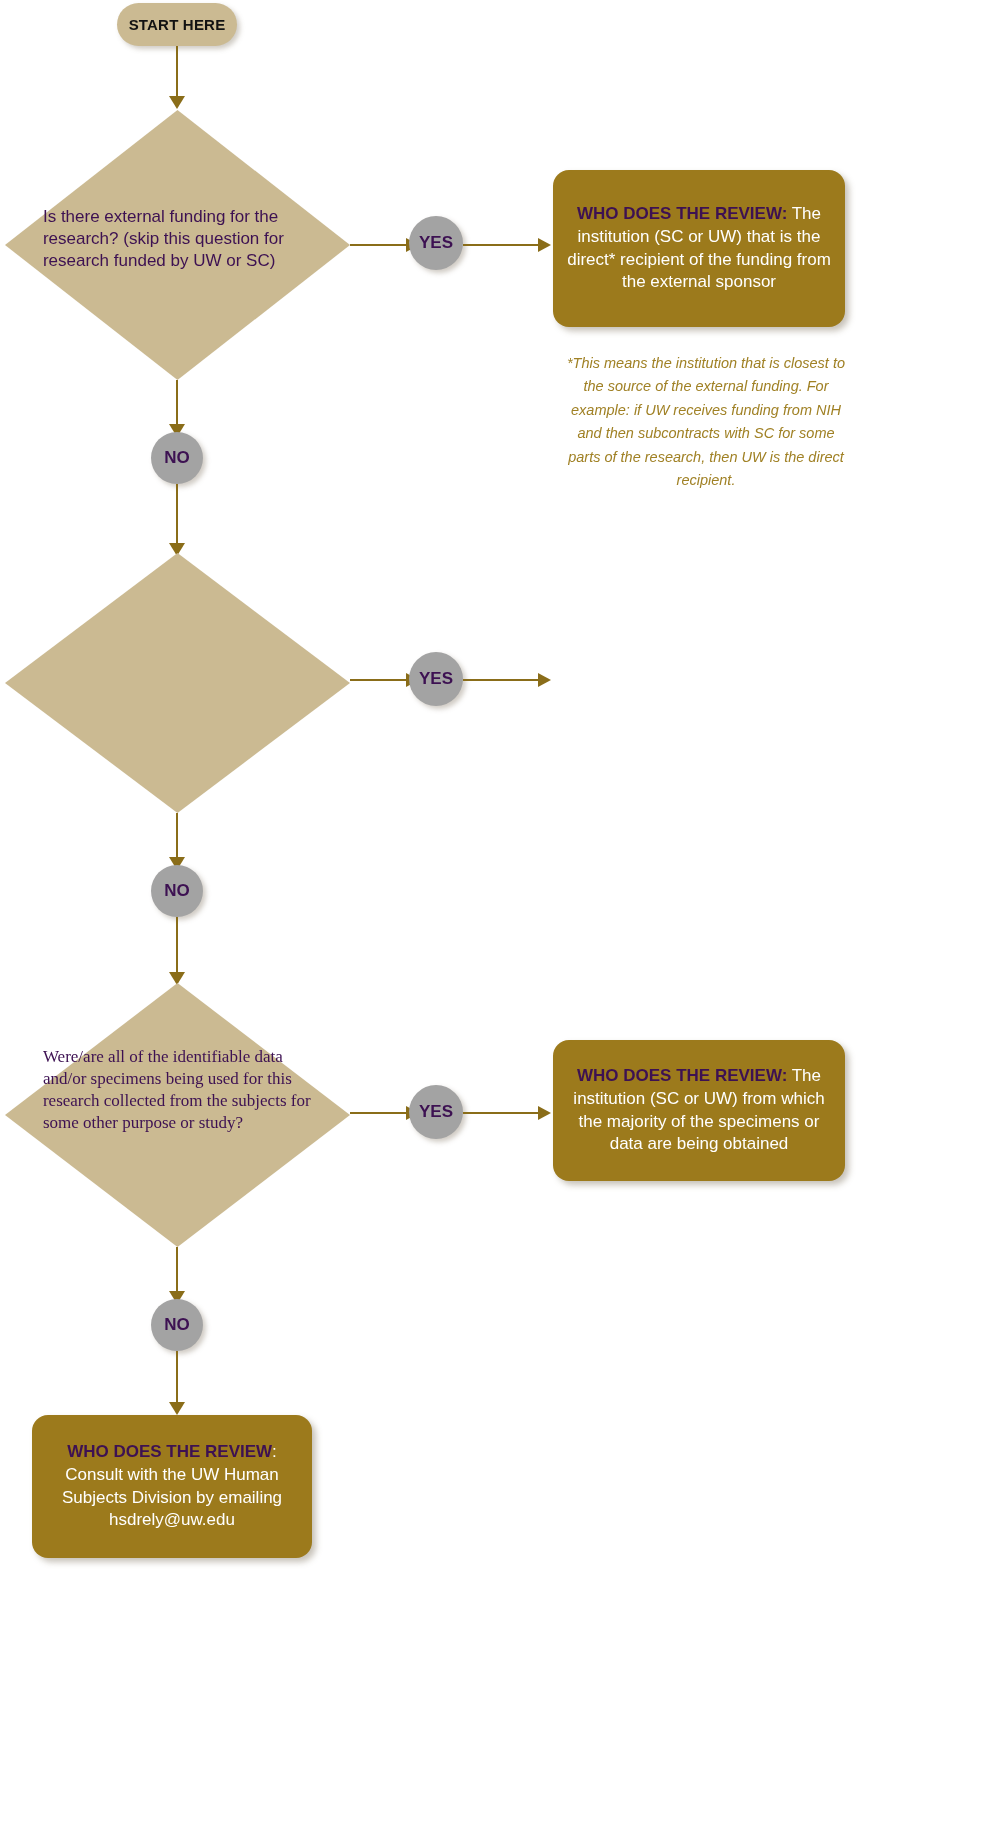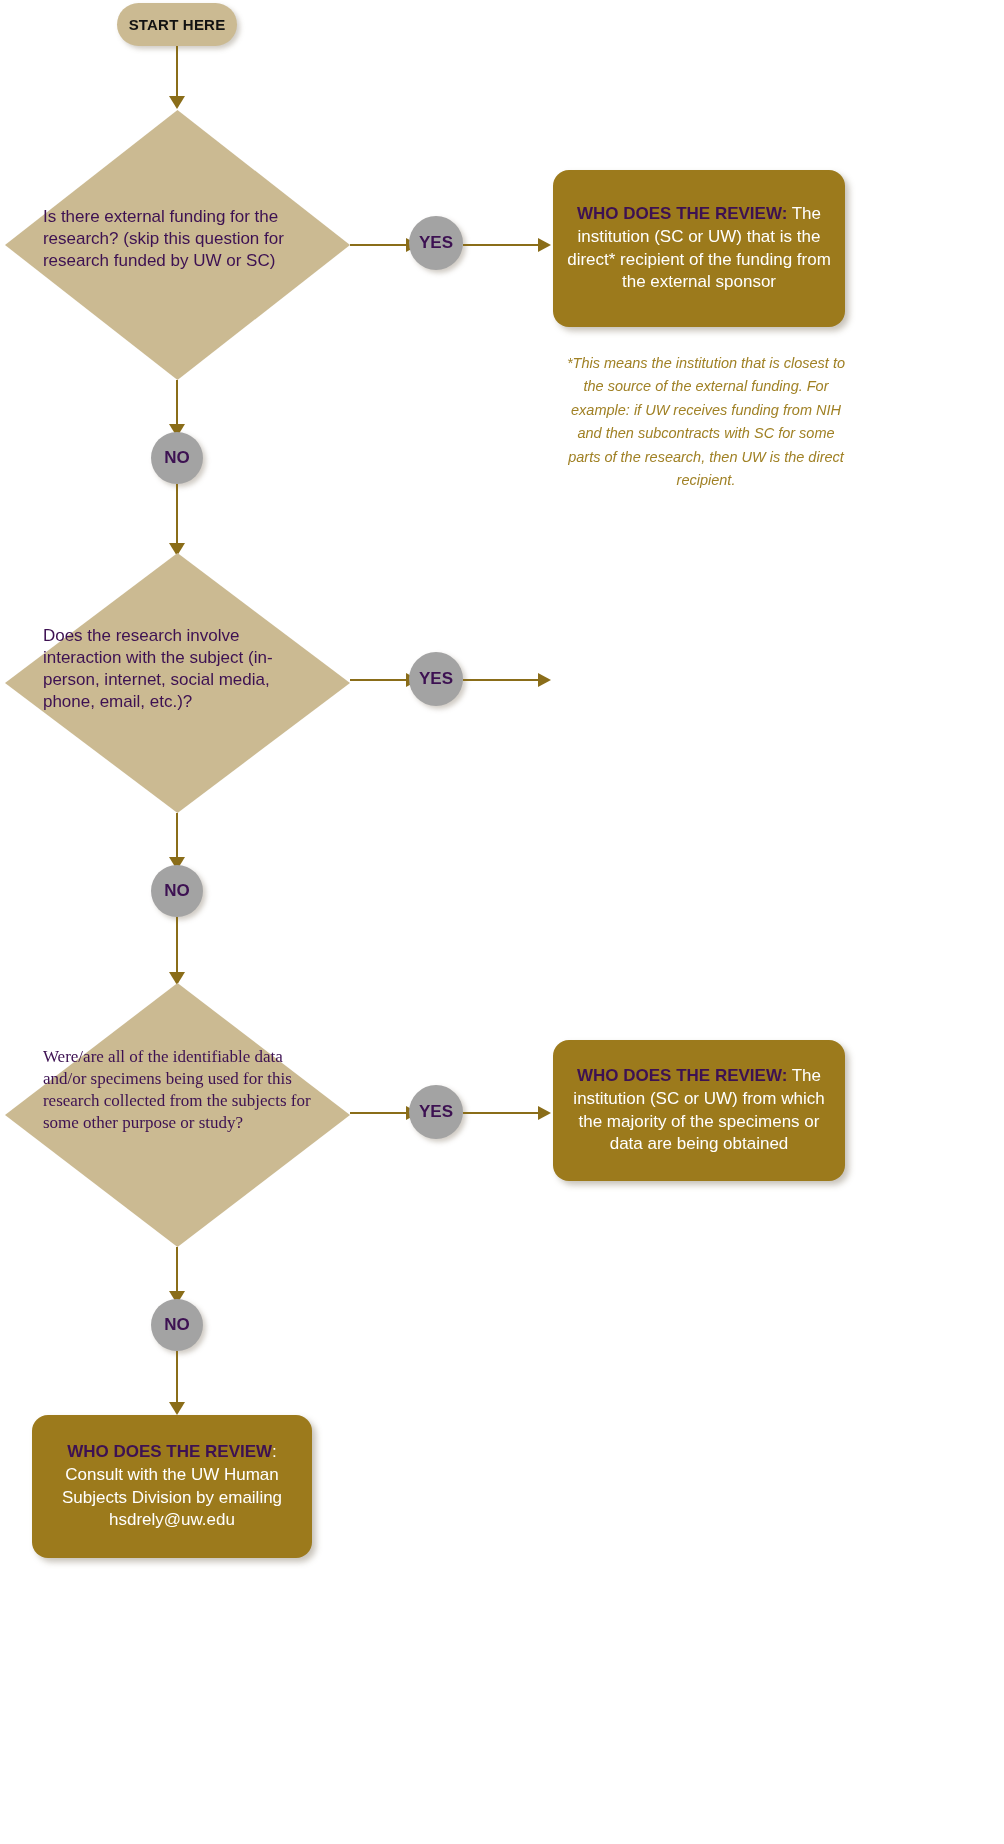--- a/index.html
+++ b/index.html
@@ -143,21 +143,20 @@
 
   <div class="pill-circle" style="left:151px; top:432px; width:52px; height:52px;">
     <span>NO</span>
   </div>
 
   <div class="conn-v" style="left:176px; top:484px; height:62px;"></div>
   <div class="arrow-down" style="left:169px; top:543px;"></div>
 
   <div class="diamond-wrap" style="left:5px; top:553px; width:345px; height:260px;">
     <div class="diamond-shape"></div>
-    <div class="diamond-text" style="top:72px;">Does the research involve interaction with the subject (in-person, internet, social media, phone, email, etc.)?</div>
   </div>
 
   <div class="conn-h" style="left:350px; top:679px; width:58px;"></div>
   <div class="arrow-right" style="left:406px; top:673px;"></div>
 
   <div class="pill-circle" style="left:409px; top:652px; width:54px; height:54px;">
     <span>YES</span>
   </div>
 
   <div class="conn-h" style="left:463px; top:679px; width:77px;"></div>

